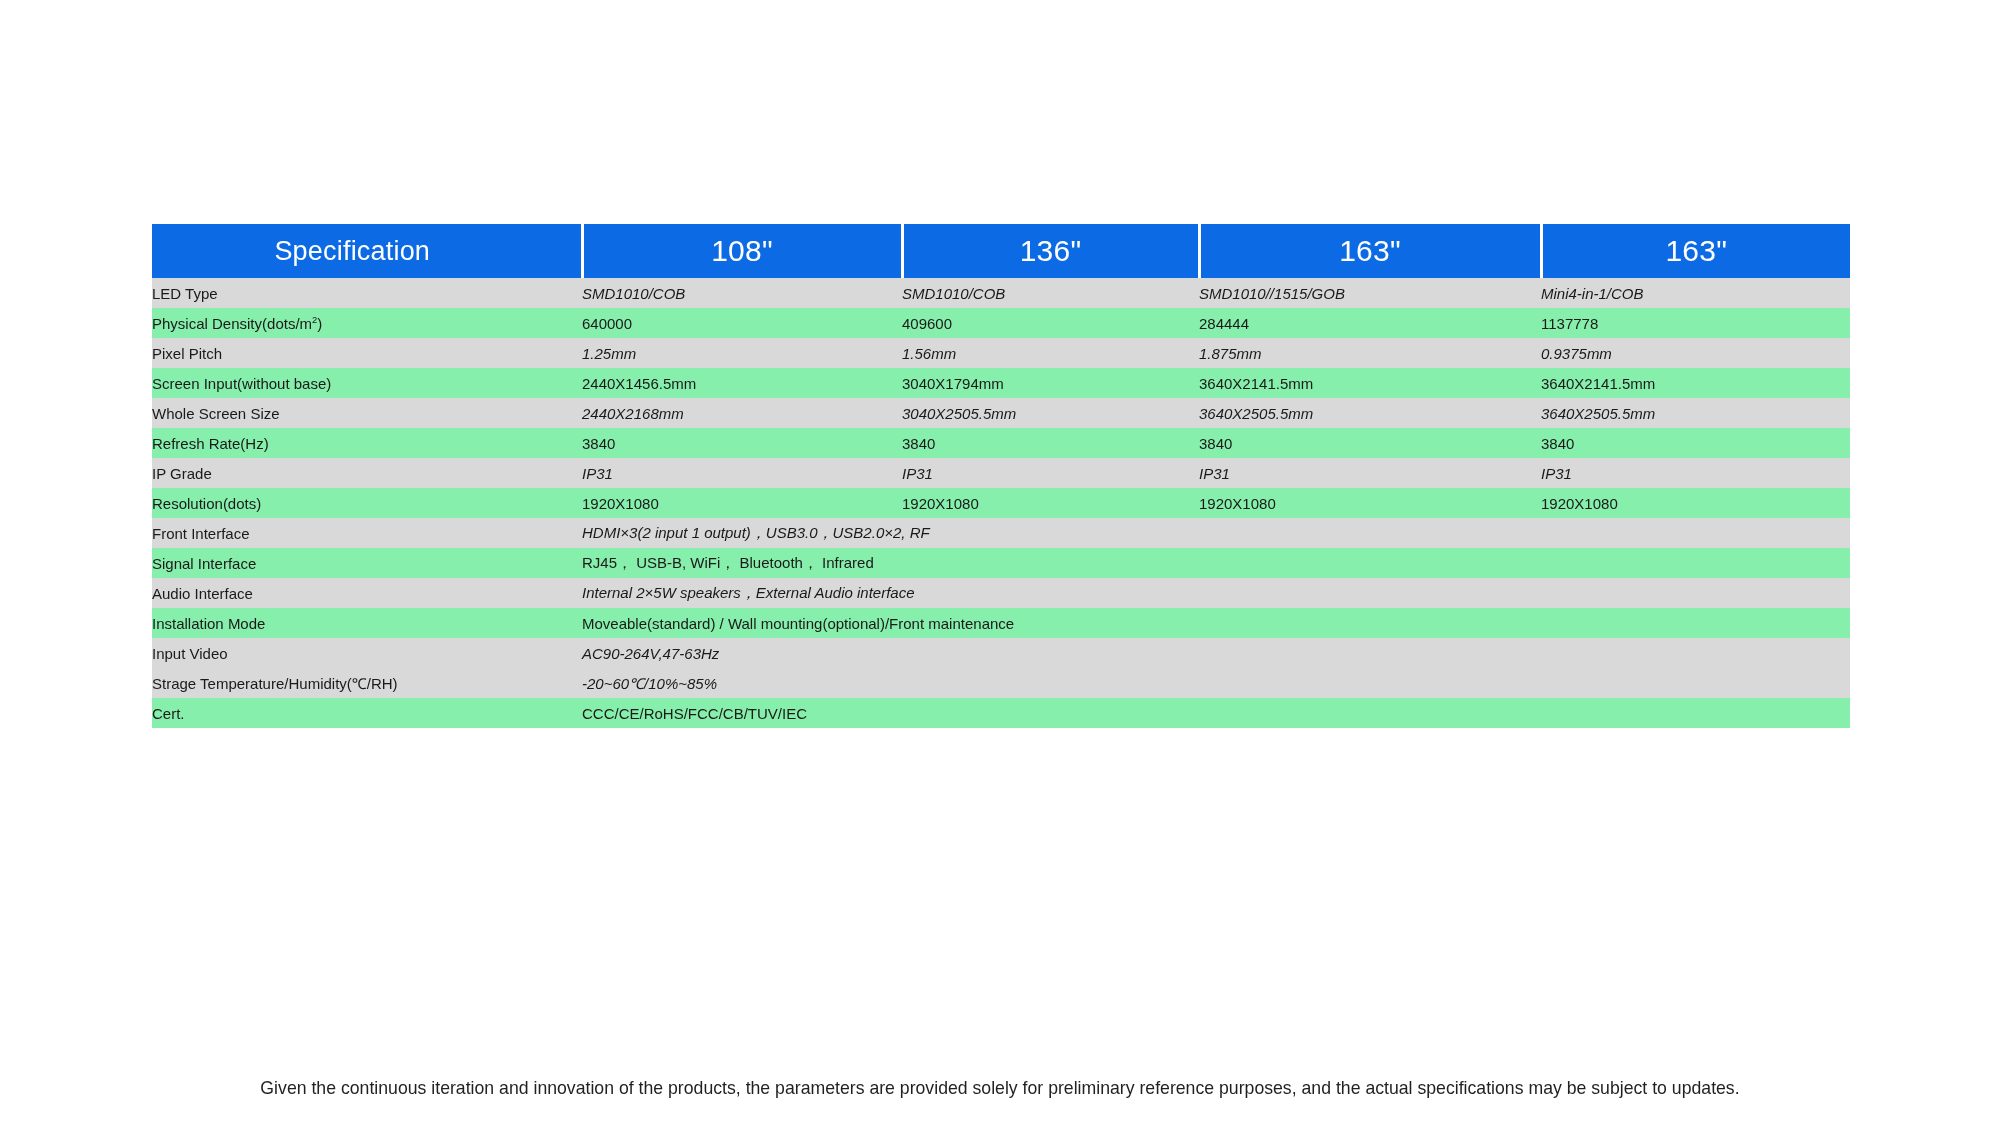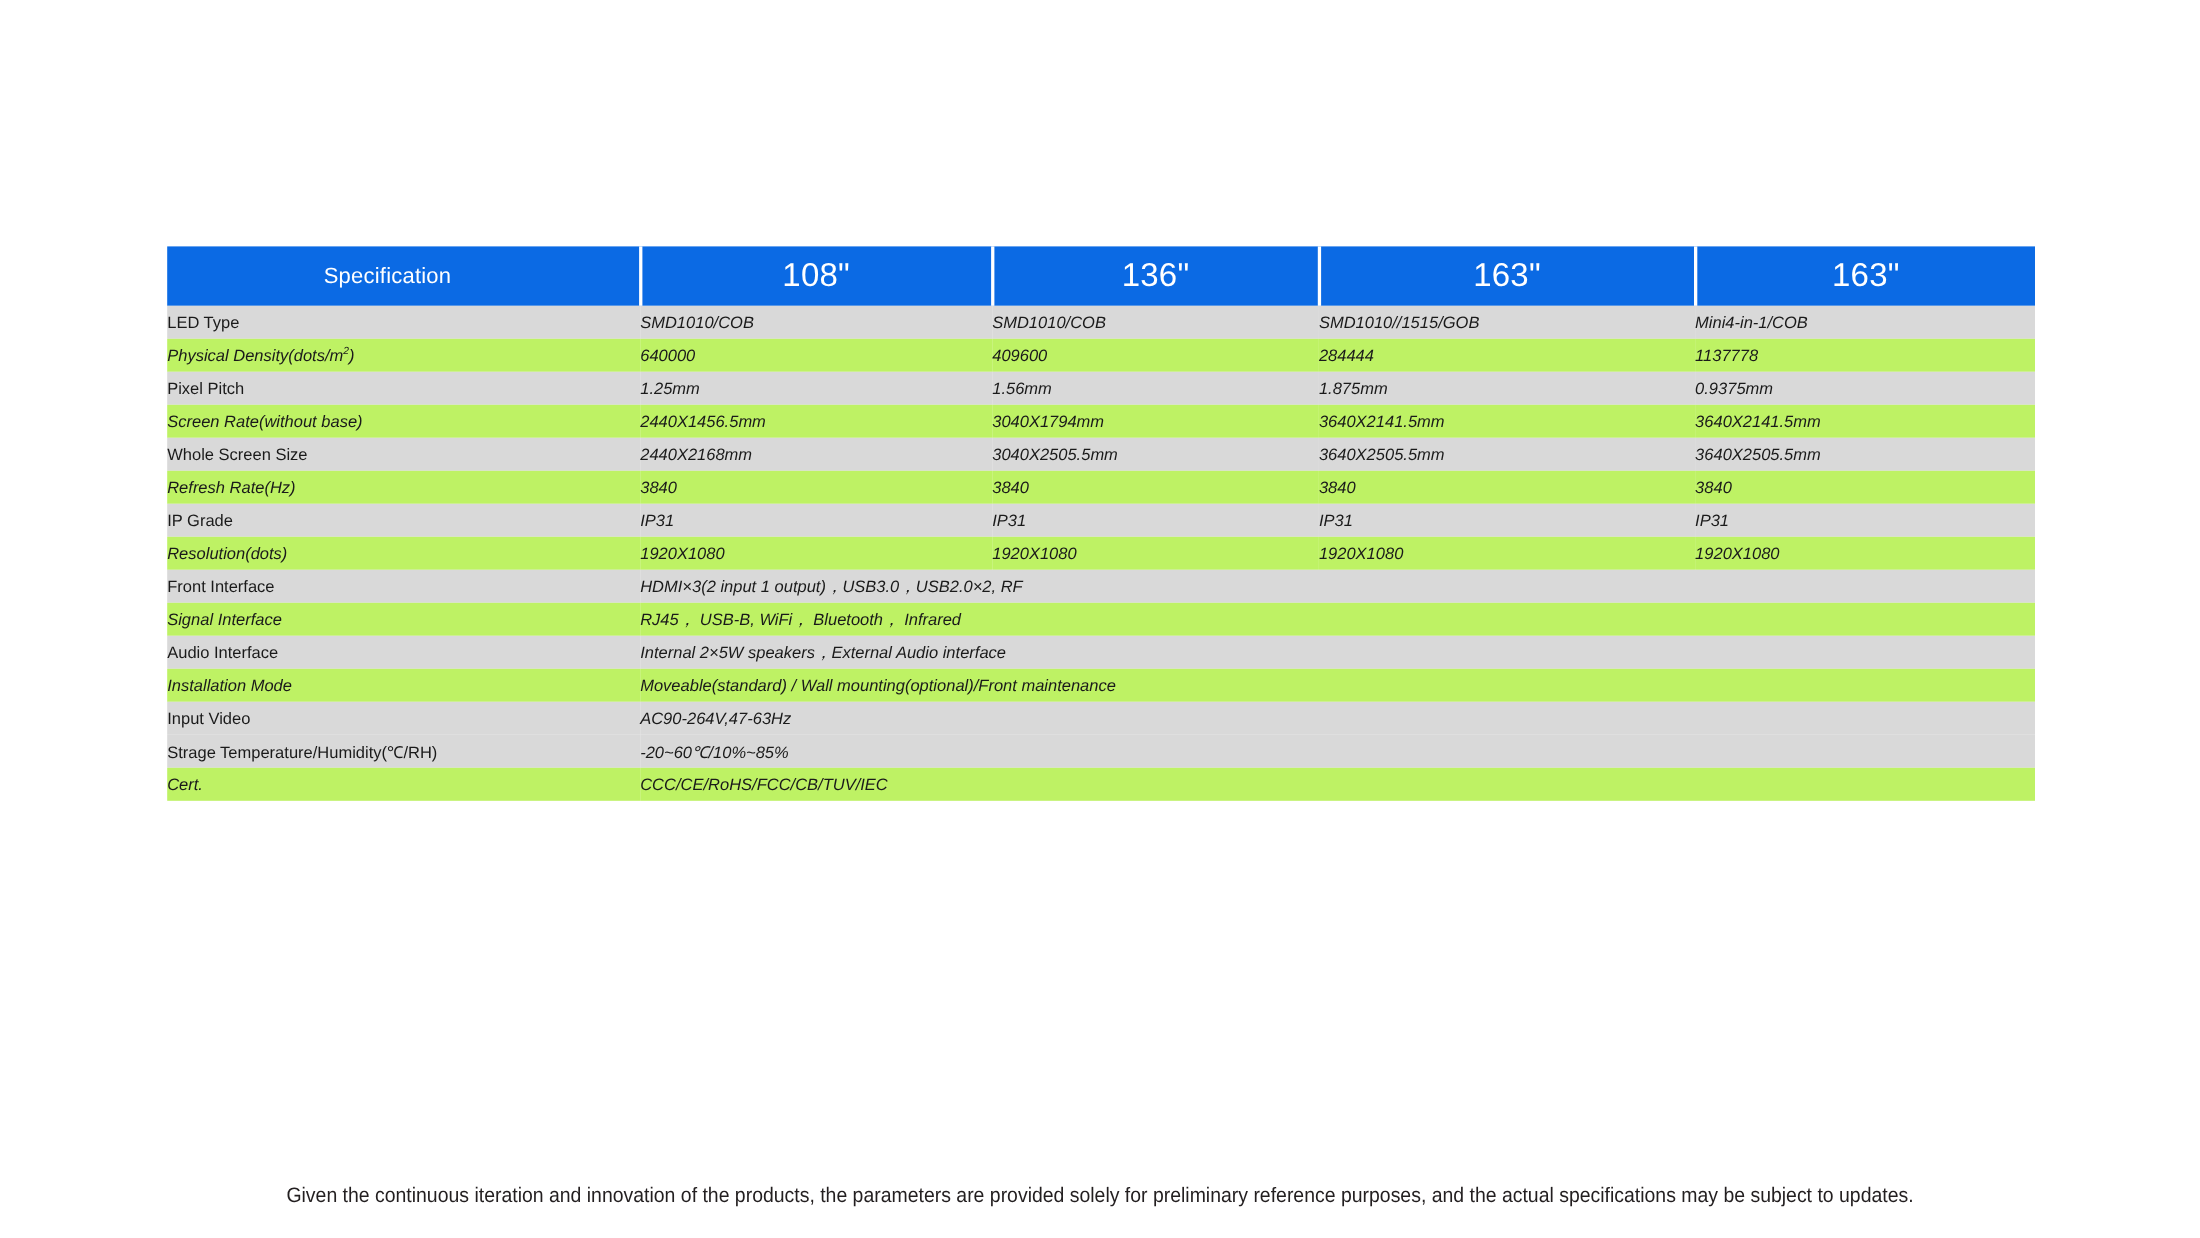--- a/index.html
+++ b/index.html
@@ -47,37 +47,37 @@
     padding: 0;
     border: 0;
     border-right: 3px solid #ffffff;
     text-align: center;
     vertical-align: middle;
     font-size: 30px;
     letter-spacing: 0.2px;
   }
   #spec-table thead th:last-child { border-right: 0; }
   #spec-table thead th.th-spec {
-    font-size: 20px;
+    font-size: 27px;
     text-align: center;
     padding-right: 28px;
   }
 
   
   #spec-table tbody td {
     height: 30px;
     padding: 0;
     border: 0;
     font-size: 15px;
     color: #1a1a1a;
     vertical-align: middle;
     white-space: nowrap;
   }
   #spec-table tbody tr.shade td { background: #d9d9d9; }
-  #spec-table tbody tr.plain td { background: #bef264; font-style: italic; }
+  #spec-table tbody tr.plain td { background: #86efac; }
 
   td.label {
     padding-left: 30px;
     background-clip: padding-box;
     border-right: 8px solid #ffffff;
   }
   tbody tr.plain td.label { background: #ffffff; }
 
   td.val {
     padding-left: 20px;
@@ -151,21 +151,21 @@
           <td class="val">1137778</td>
         </tr>
         <tr class="shade">
           <td class="label">Pixel Pitch</td>
           <td class="val">1.25mm</td>
           <td class="val">1.56mm</td>
           <td class="val">1.875mm</td>
           <td class="val">0.9375mm</td>
         </tr>
         <tr class="plain">
-          <td class="label">Screen Rate(without base)</td>
+          <td class="label">Screen Input(without base)</td>
           <td class="val">2440X1456.5mm</td>
           <td class="val">3040X1794mm</td>
           <td class="val">3640X2141.5mm</td>
           <td class="val">3640X2141.5mm</td>
         </tr>
         <tr class="shade">
           <td class="label">Whole Screen Size</td>
           <td class="val">2440X2168mm</td>
           <td class="val">3040X2505.5mm</td>
           <td class="val">3640X2505.5mm</td>

